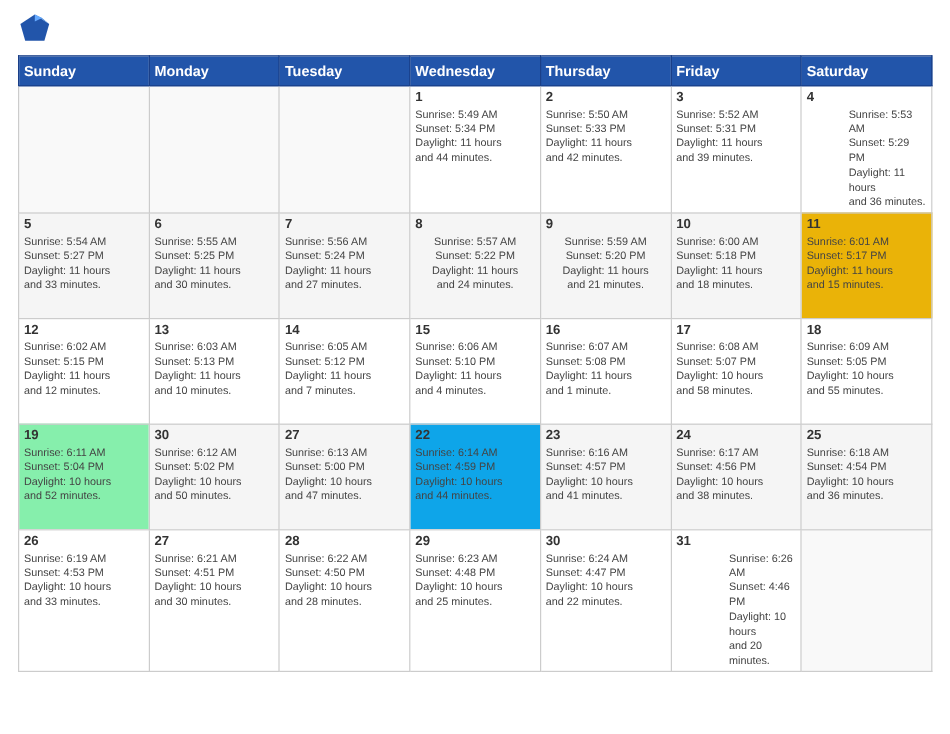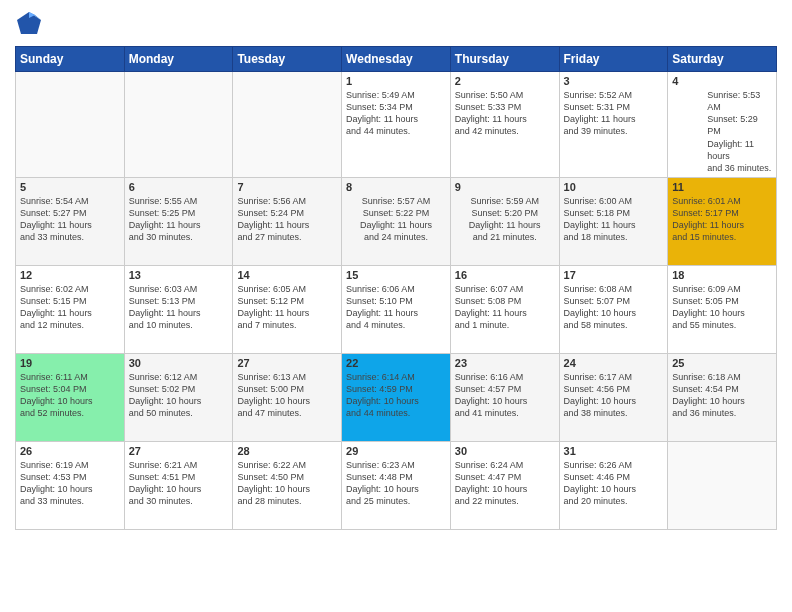--- a/index.html
+++ b/index.html
@@ -342,21 +342,21 @@
           </td>
           <td>
             <div class="day-number">30</div>
             <div class="day-info" style="white-space: pre-line;">Sunrise: 6:24 AM
 Sunset: 4:47 PM
 Daylight: 10 hours
 and 22 minutes.</div>
           </td>
           <td>
             <div class="day-number">31</div>
-            <div class="day-info" style="white-space: pre-line;">Sunrise: 6:26 AM
+            <div class="day-info" style="white-space: pre-line; margin-left: 44px;">Sunrise: 6:26 AM
 Sunset: 4:46 PM
 Daylight: 10 hours
 and 20 minutes.</div>
           </td>
           <td class="empty-cell"></td>
         </tr>
       </tbody>
   </table>
 </div>
 

